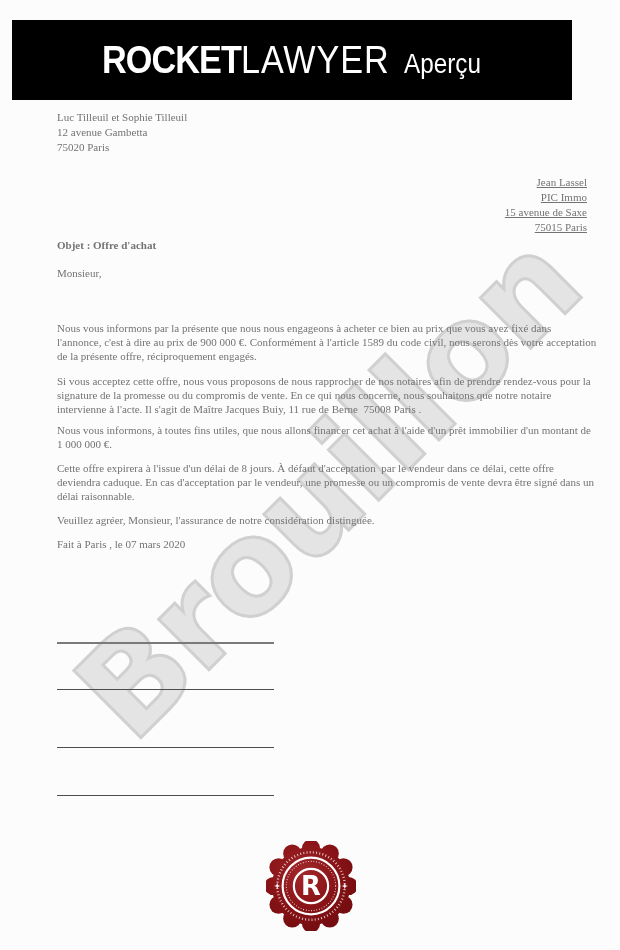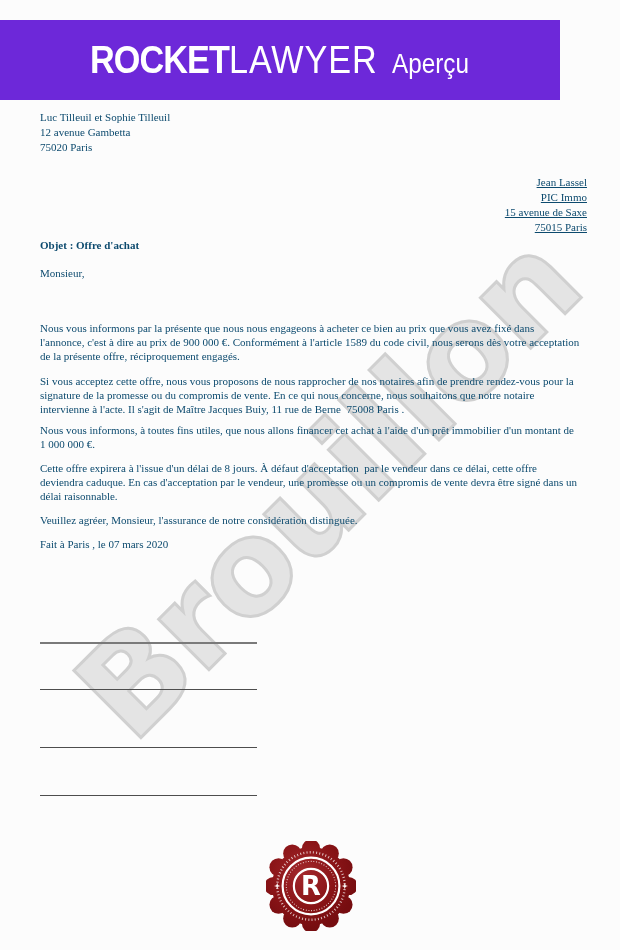--- a/index.html
+++ b/index.html
@@ -17,35 +17,35 @@
     position:absolute;left:328px;top:487px;
     transform:translate(-50%,-50%) rotate(-45deg);
     font-family:"DejaVu Sans",sans-serif;
     font-weight:bold;font-size:130px;letter-spacing:-2px;
     color:#e4e4e4;
     -webkit-text-stroke:3px #d0d0d0;
     white-space:nowrap;z-index:0;user-select:none;
   }
   
   .topbar{
-    position:absolute;left:0;top:20px;width:560px;height:80px;
-    background:#6d28d9;z-index:1;
+    position:absolute;left:12px;top:20px;width:560px;height:80px;
+    background:#000000;z-index:1;
   }
   .logo{
     position:absolute;left:90px;top:0;height:80px;
     display:flex;align-items:baseline;
     transform:scaleX(0.9);transform-origin:left center;
     color:#ffffff;font-family:"Liberation Sans","DejaVu Sans",sans-serif;
     line-height:80px;
   }
   .brand-bold{font-size:38px;font-weight:800;letter-spacing:-1px;}
   .brand-light{font-size:38px;font-weight:400;letter-spacing:1px;}
   .preview-label{font-size:27px;font-weight:400;margin-left:16px;}
   
-  .letter{position:absolute;inset:0;z-index:1;color:#0c4a6e;}
+  .letter{position:absolute;inset:0;z-index:1;color:#737373;margin-left:17px;}
   .blk{
     position:absolute;left:40px;width:541px;
     font-size:11px;line-height:14px;white-space:pre-wrap;margin:0;
   }
   .addr-line{font-size:11px;line-height:15px;}
   .sender{position:absolute;left:40px;top:110px;}
   .recipient{position:absolute;right:33px;top:175px;text-align:right;text-decoration:underline;}
   .subject{top:238px;font-weight:bold;}
   .salutation{top:266px;}
   .p1{top:288px;} .p2{top:321px;} .p3{top:374px;}

